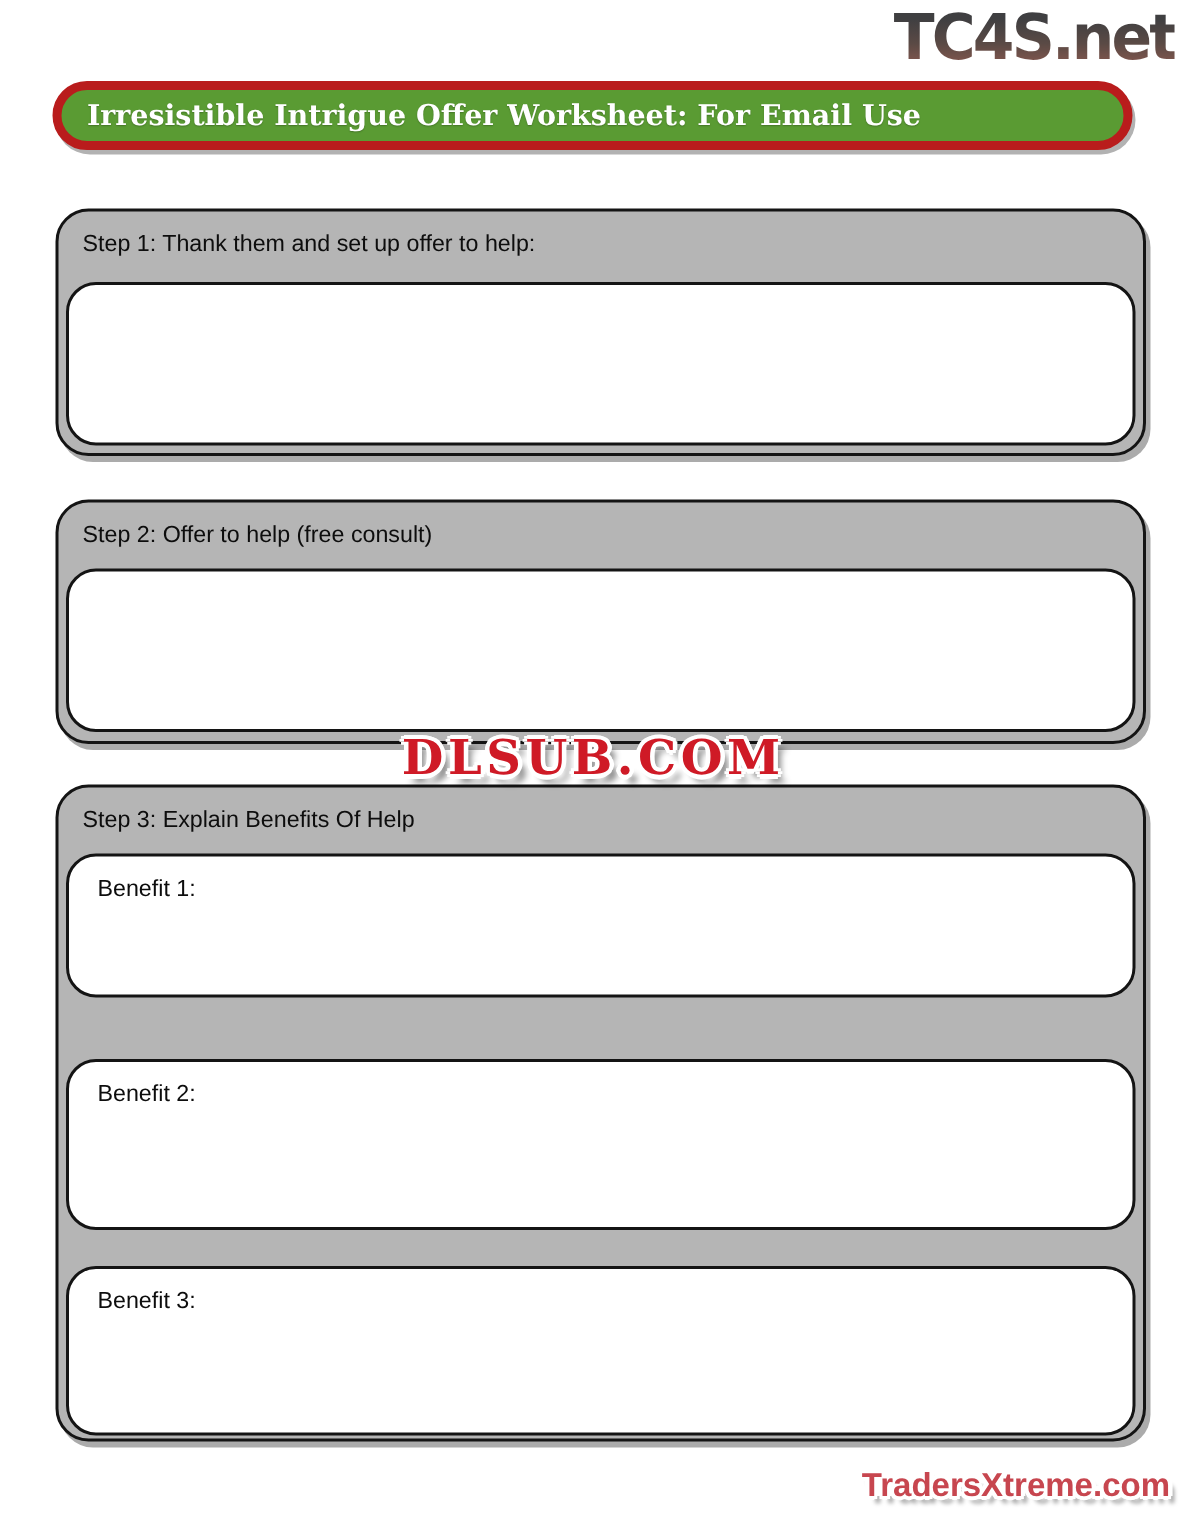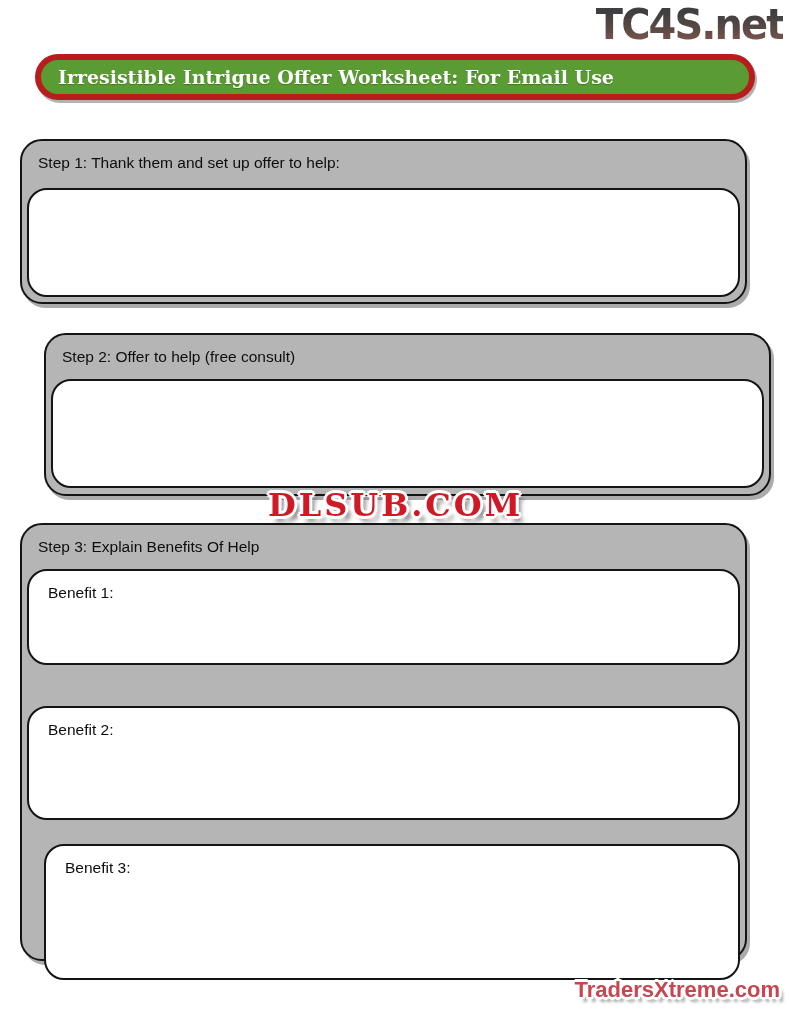--- a/index.html
+++ b/index.html
@@ -55,30 +55,30 @@
     font-weight: bold;
     font-size: 19px;
     color: #ffffff;
     text-shadow: 0 1px 1px rgba(0,0,0,0.25);
     white-space: nowrap;
   }
 
   
   .step {
     position: absolute;
-    left: 20px;
+    left: 37px;
     width: 727px;
     box-sizing: border-box;
     background: #b5b5b5;
     border: 2px solid #141414;
     border-radius: 22px;
     box-shadow: 3px 4px 0 #ababab;
   }
   .step-1 { top: 139px; height: 165px; }
-  .step-2 { top: 333px; height: 163px; margin-left: 24px; }
+  .step-2 { top: 333px; height: 163px; }
   .step-3 { top: 523px; height: 438px; }
 
   .step-label {
     position: absolute;
     top: 13px;
     left: 16px;
     font-size: 15.5px;
     color: #0d0d0d;
     white-space: nowrap;
   }
@@ -90,21 +90,21 @@
     right: 5px;
     box-sizing: border-box;
     background: #ffffff;
     border: 2px solid #141414;
     border-radius: 20px;
   }
   .field-step1 { top: 47px; bottom: 5px; }
   .field-step2 { top: 44px; bottom: 6px; }
   .field-benefit-1 { top: 44px;  height: 96px; }
   .field-benefit-2 { top: 181px; height: 114px; }
-  .field-benefit-3 { top: 319px; height: 136px; margin-left: 17px; }
+  .field-benefit-3 { top: 319px; height: 113px; }
 
   .field-label {
     position: absolute;
     top: 13px;
     left: 19px;
     font-size: 15.5px;
     color: #0d0d0d;
     white-space: nowrap;
   }
 

